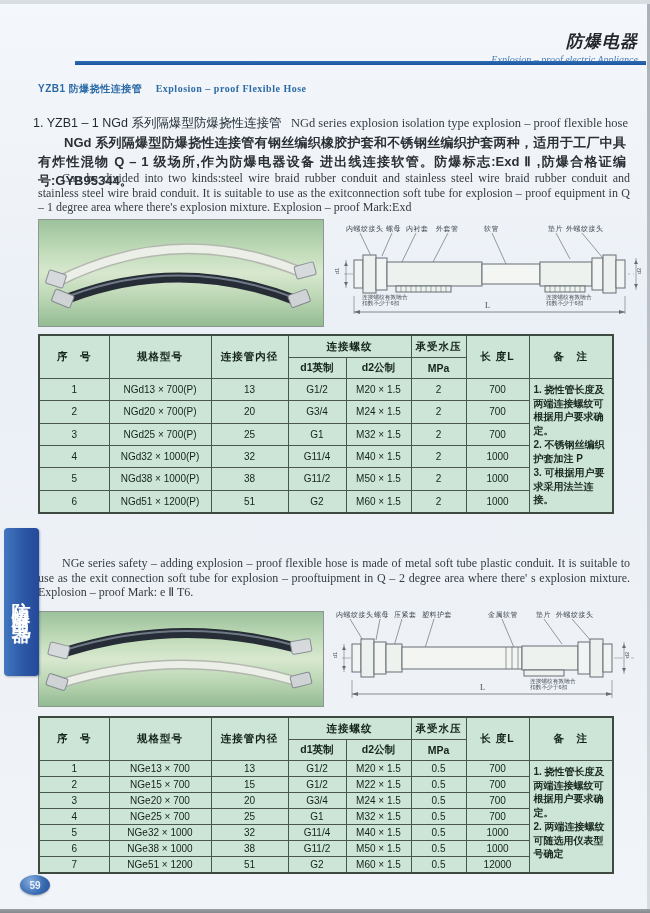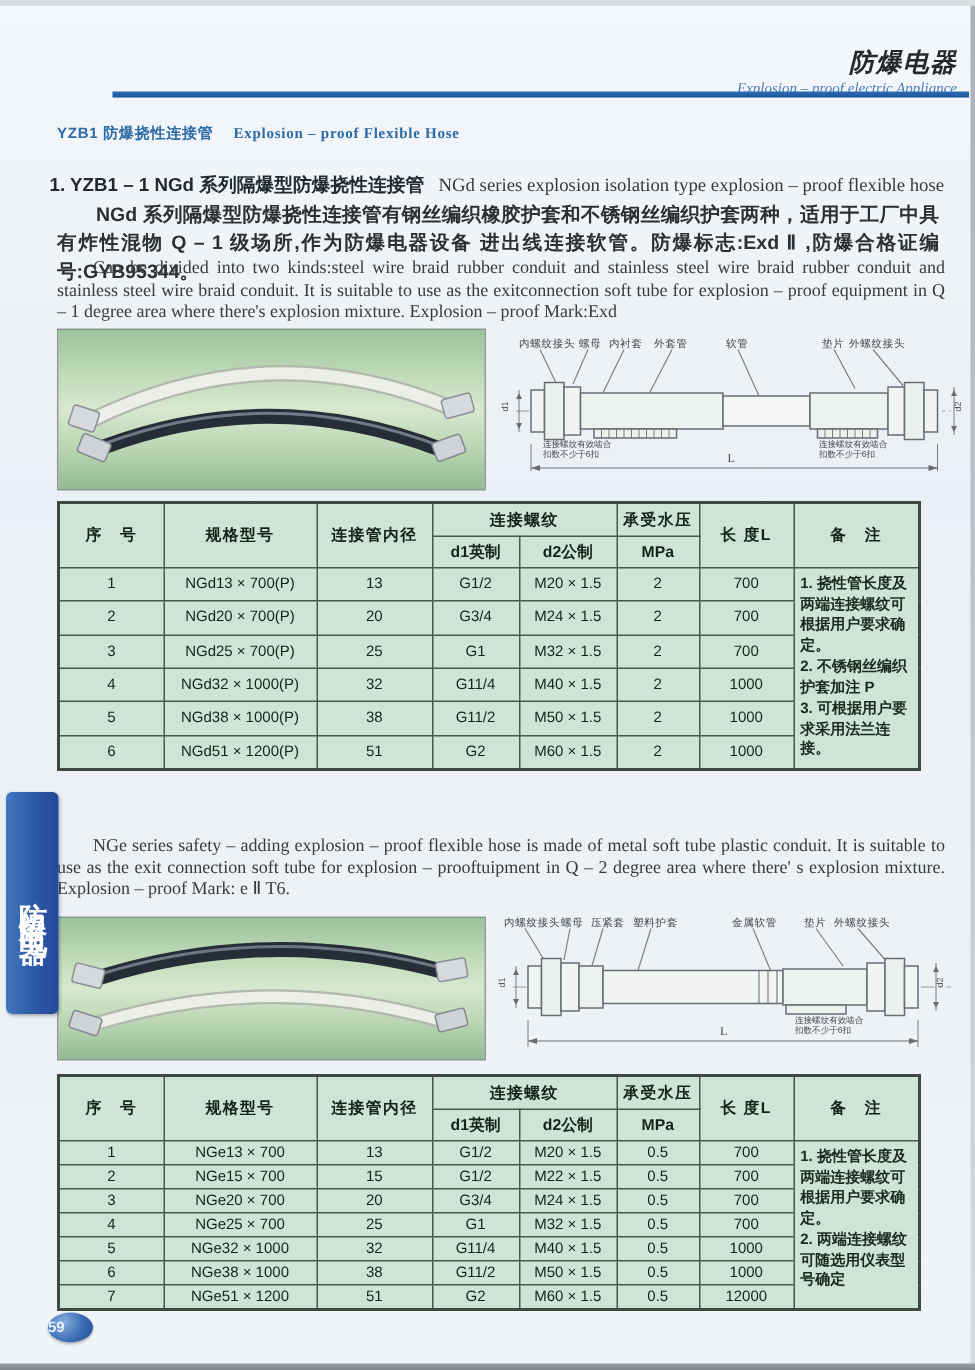--- a/index.html
+++ b/index.html
@@ -12,21 +12,21 @@
   
   .hdr{position:absolute;top:26px;right:12px;text-align:right;}
   .hdr-cn{font-size:17px;font-weight:bold;font-style:italic;color:#24282d;letter-spacing:1px;}
   .hdr-en{font-size:10px;font-style:italic;color:#4c7db4;font-family:"Liberation Serif",serif;margin-top:1px;}
   .rule{position:absolute;top:57px;left:75px;width:571px;height:4px;background:linear-gradient(180deg,#2e6cb2,#1c55a0);}
 
   .title{position:absolute;top:78px;left:38px;margin:0;font-size:10px;font-weight:bold;color:#2d6ba6;letter-spacing:.5px;}
   .title .title-en{font-family:"Liberation Serif",serif;margin-left:10px;}
 
   .sec-head{position:absolute;left:33px;width:600px;font-size:12.5px;white-space:nowrap;}
-  .sh-cn{font-weight:bold;color:#1f2a33;}
+  .sh-cn{font-weight:normal;color:#1f2a33;}
   .sh-en{font-family:"Liberation Serif",serif;color:#333b42;margin-left:6px;}
 
   .para-cn{position:absolute;left:38px;width:588px;margin:0;font-size:13px;font-weight:600;
            color:#2b3036;line-height:19px;text-indent:2em;text-align:justify;}
   .para-en{position:absolute;left:38px;width:592px;margin:0;font-size:12px;font-family:"Liberation Serif",serif;
            color:#353b41;line-height:14.5px;text-indent:2em;text-align:justify;}
 
   
   .photo{position:absolute;border:1px solid #8e9690;
          background:linear-gradient(180deg,#9cc29c 0%,#c2dcba 30%,#d8e8cf 50%,#b9d5b2 75%,#93bb93 100%);}
@@ -53,23 +53,23 @@
              line-height:13.5px;letter-spacing:0;font-weight:600;color:#1b2a21;}
   table.spec td.notes-cell div{margin-bottom:1px;}
 
   
   .side-tab{position:absolute;left:4px;top:524px;width:35px;height:148px;border-radius:4px;
             background:linear-gradient(90deg,#4277c0 0%,#2c58a4 55%,#24499a 100%);
             display:flex;align-items:center;justify-content:center;box-shadow:1px 1px 2px rgba(40,50,70,.35);}
   .side-tab-text{writing-mode:vertical-rl;text-orientation:upright;color:#fff;font-size:19px;
             font-weight:bold;letter-spacing:8px;line-height:35px;}
 
-  .page-badge{position:absolute;left:32px;top:871px;width:30px;height:20px;border-radius:50%;
+  .page-badge{position:absolute;left:20px;top:871px;width:30px;height:20px;border-radius:50%;
             background:radial-gradient(circle at 35% 32%,#86aede 0%,#3b6cb4 55%,#274f94 100%);
-            display:flex;align-items:center;justify-content:flex-start;
+            display:flex;align-items:center;justify-content:center;
             color:#e9f0fa;font-size:10px;font-weight:bold;box-shadow:0 1px 2px rgba(0,0,0,.3);}
 </style>
 </head>
 <body>
 
 <div class="page">
 
   <div class="hdr">
     <div class="hdr-cn">防爆电器</div>
     <div class="hdr-en">Explosion – proof electric Appliance</div>

